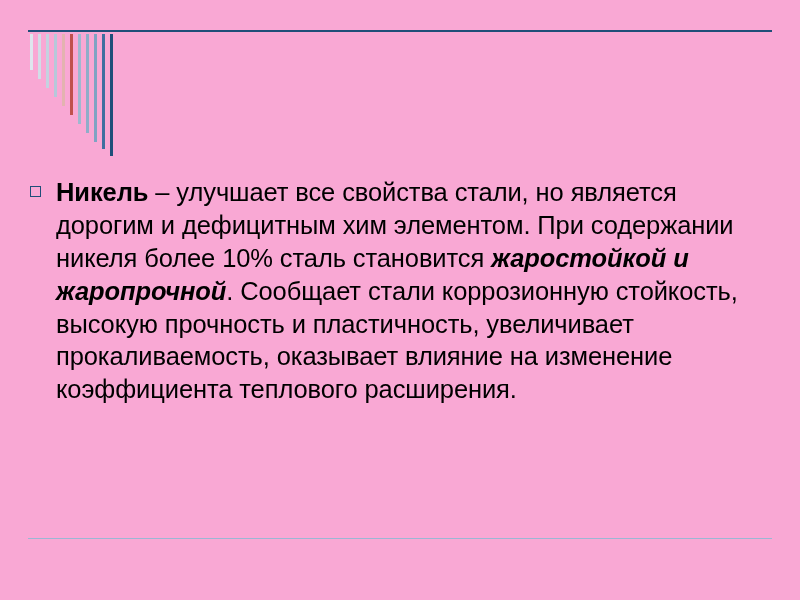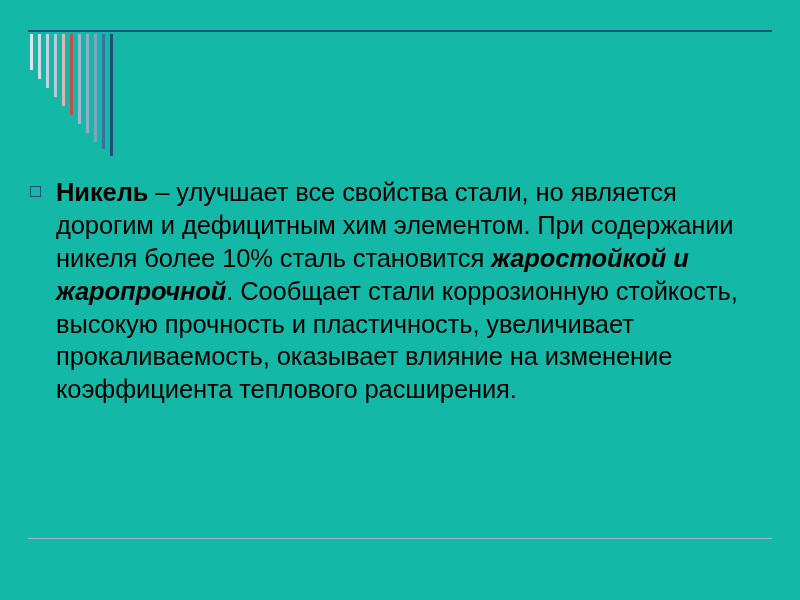--- a/index.html
+++ b/index.html
@@ -10,21 +10,21 @@
     width: 800px;
     height: 600px;
     background: #ffffff;
     font-family: "Liberation Sans", sans-serif;
     overflow: hidden;
   }
   .slide {
     position: relative;
     width: 800px;
     height: 600px;
-    background: #14b8a6;
+    background: #f9a8d4;
   }
   
   .top-rule {
     position: absolute;
     left: 28px;
     top: 30px;
     width: 744px;
     height: 2px;
     background: #1f4e79;
   }

